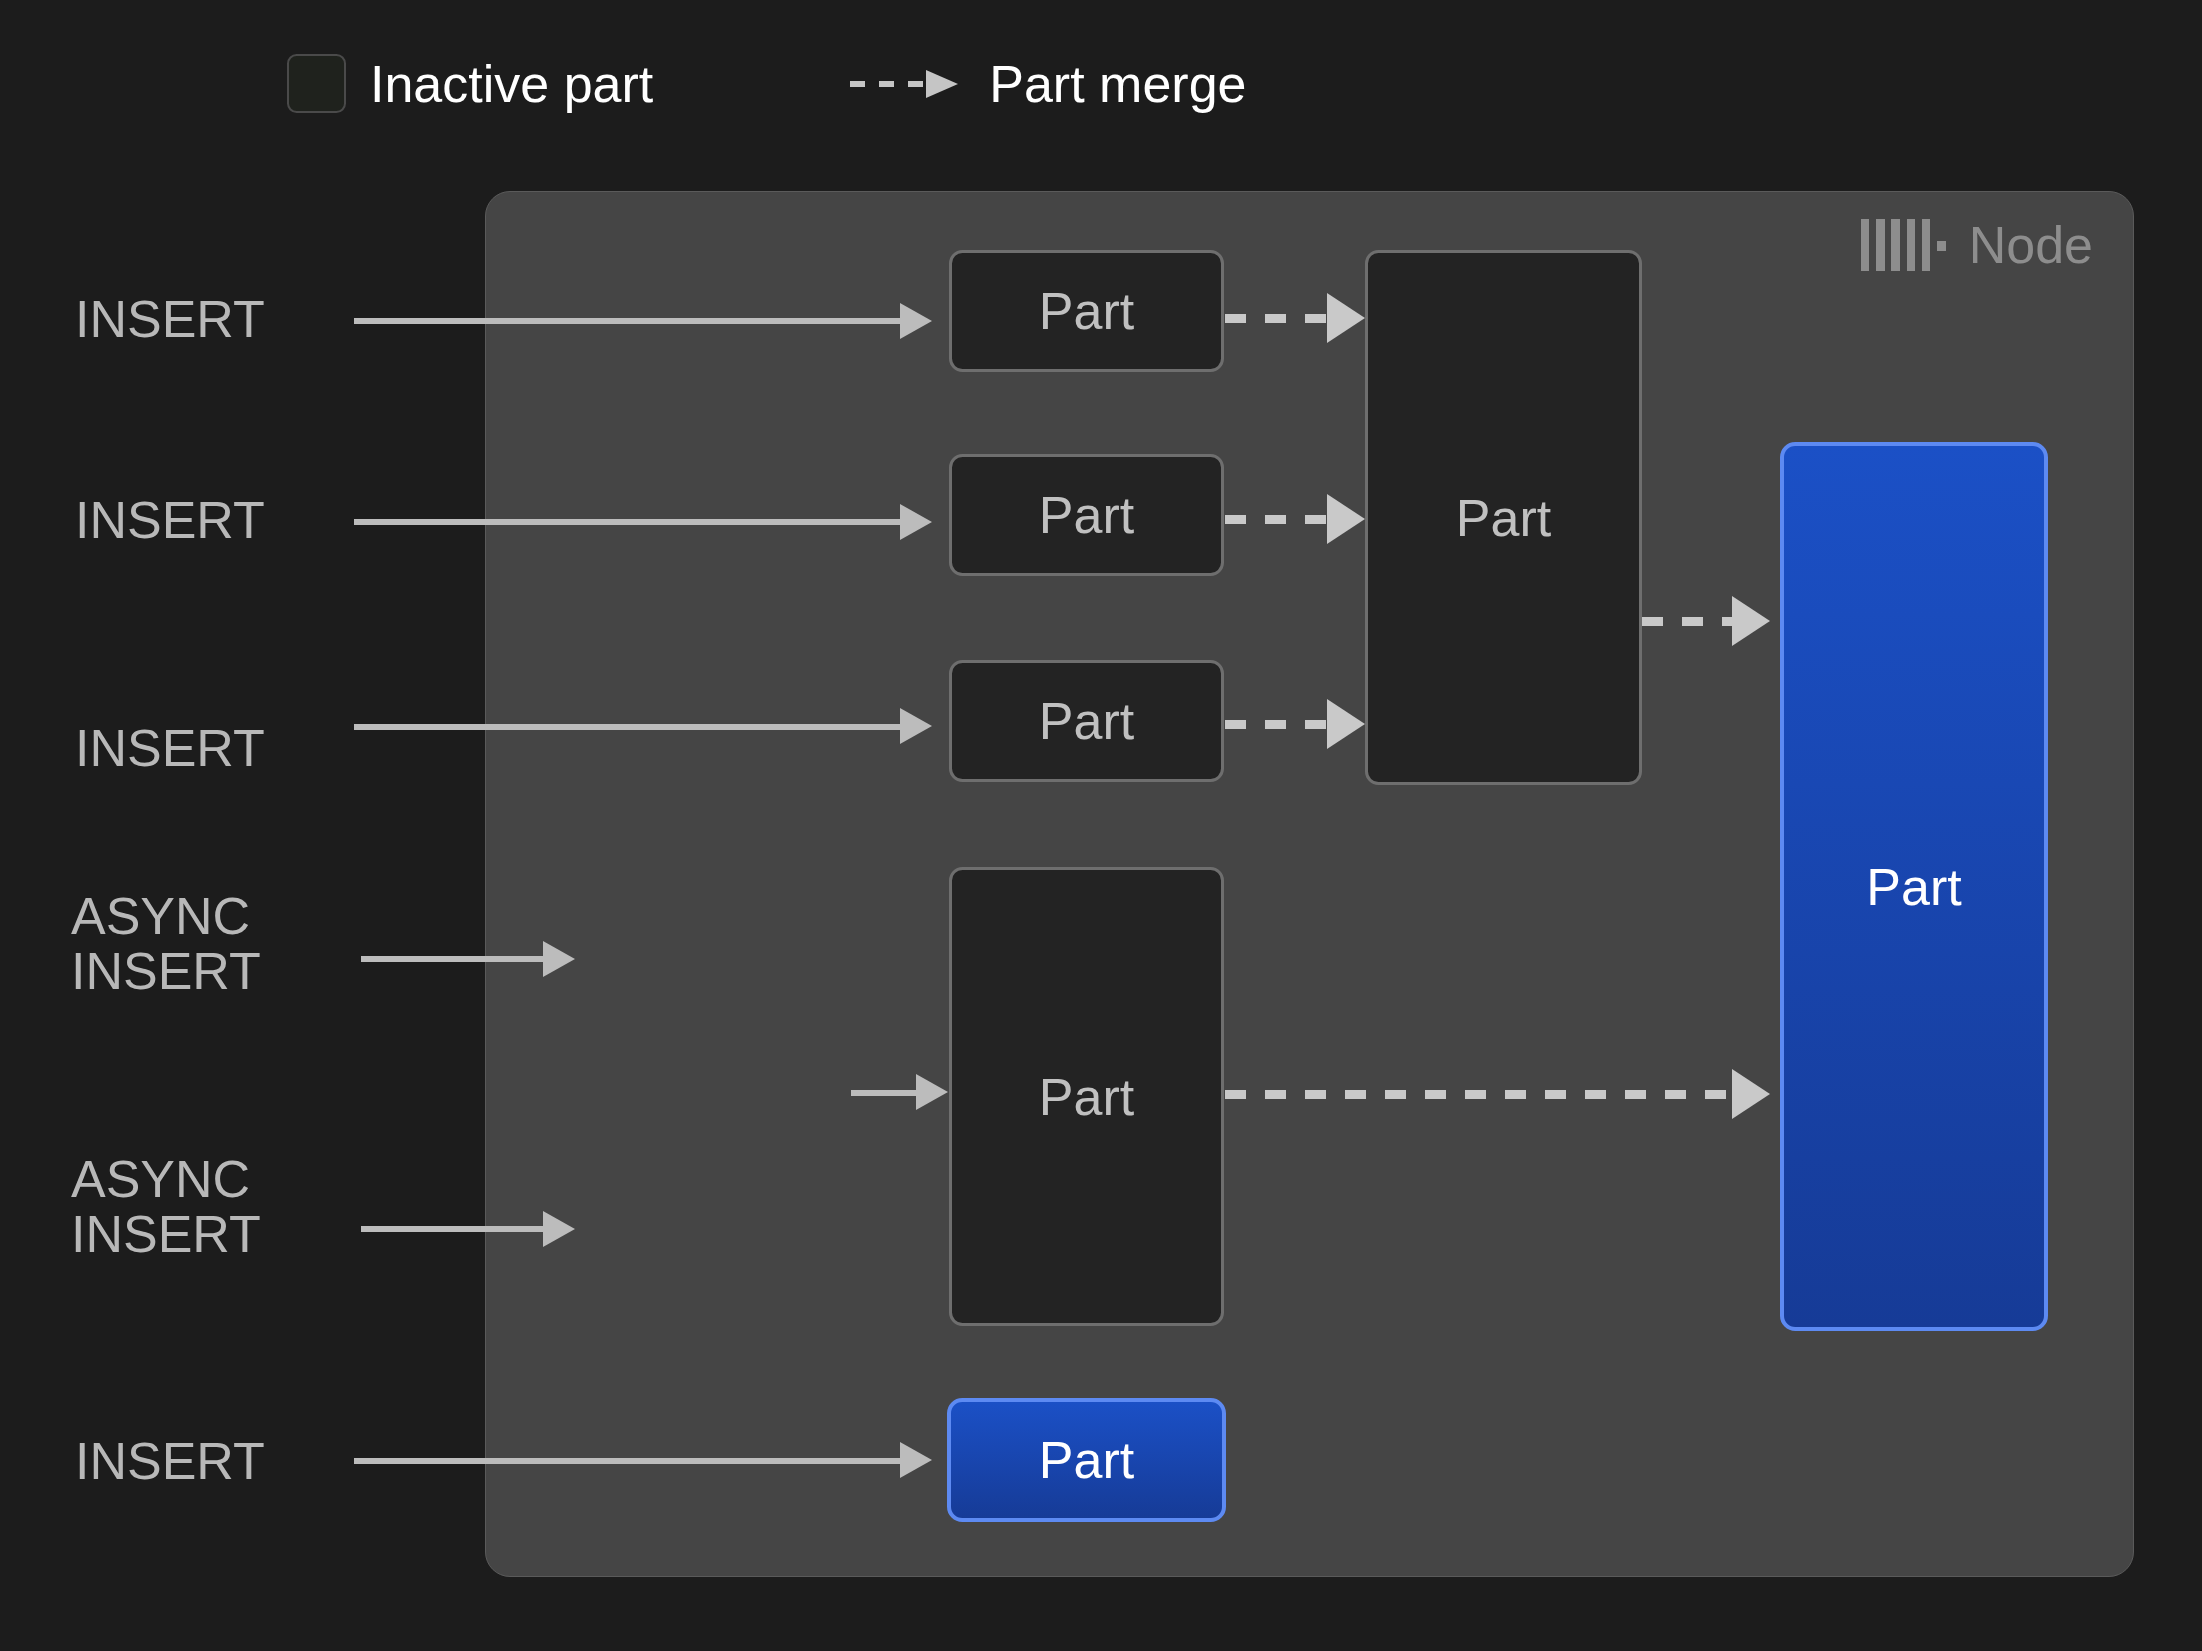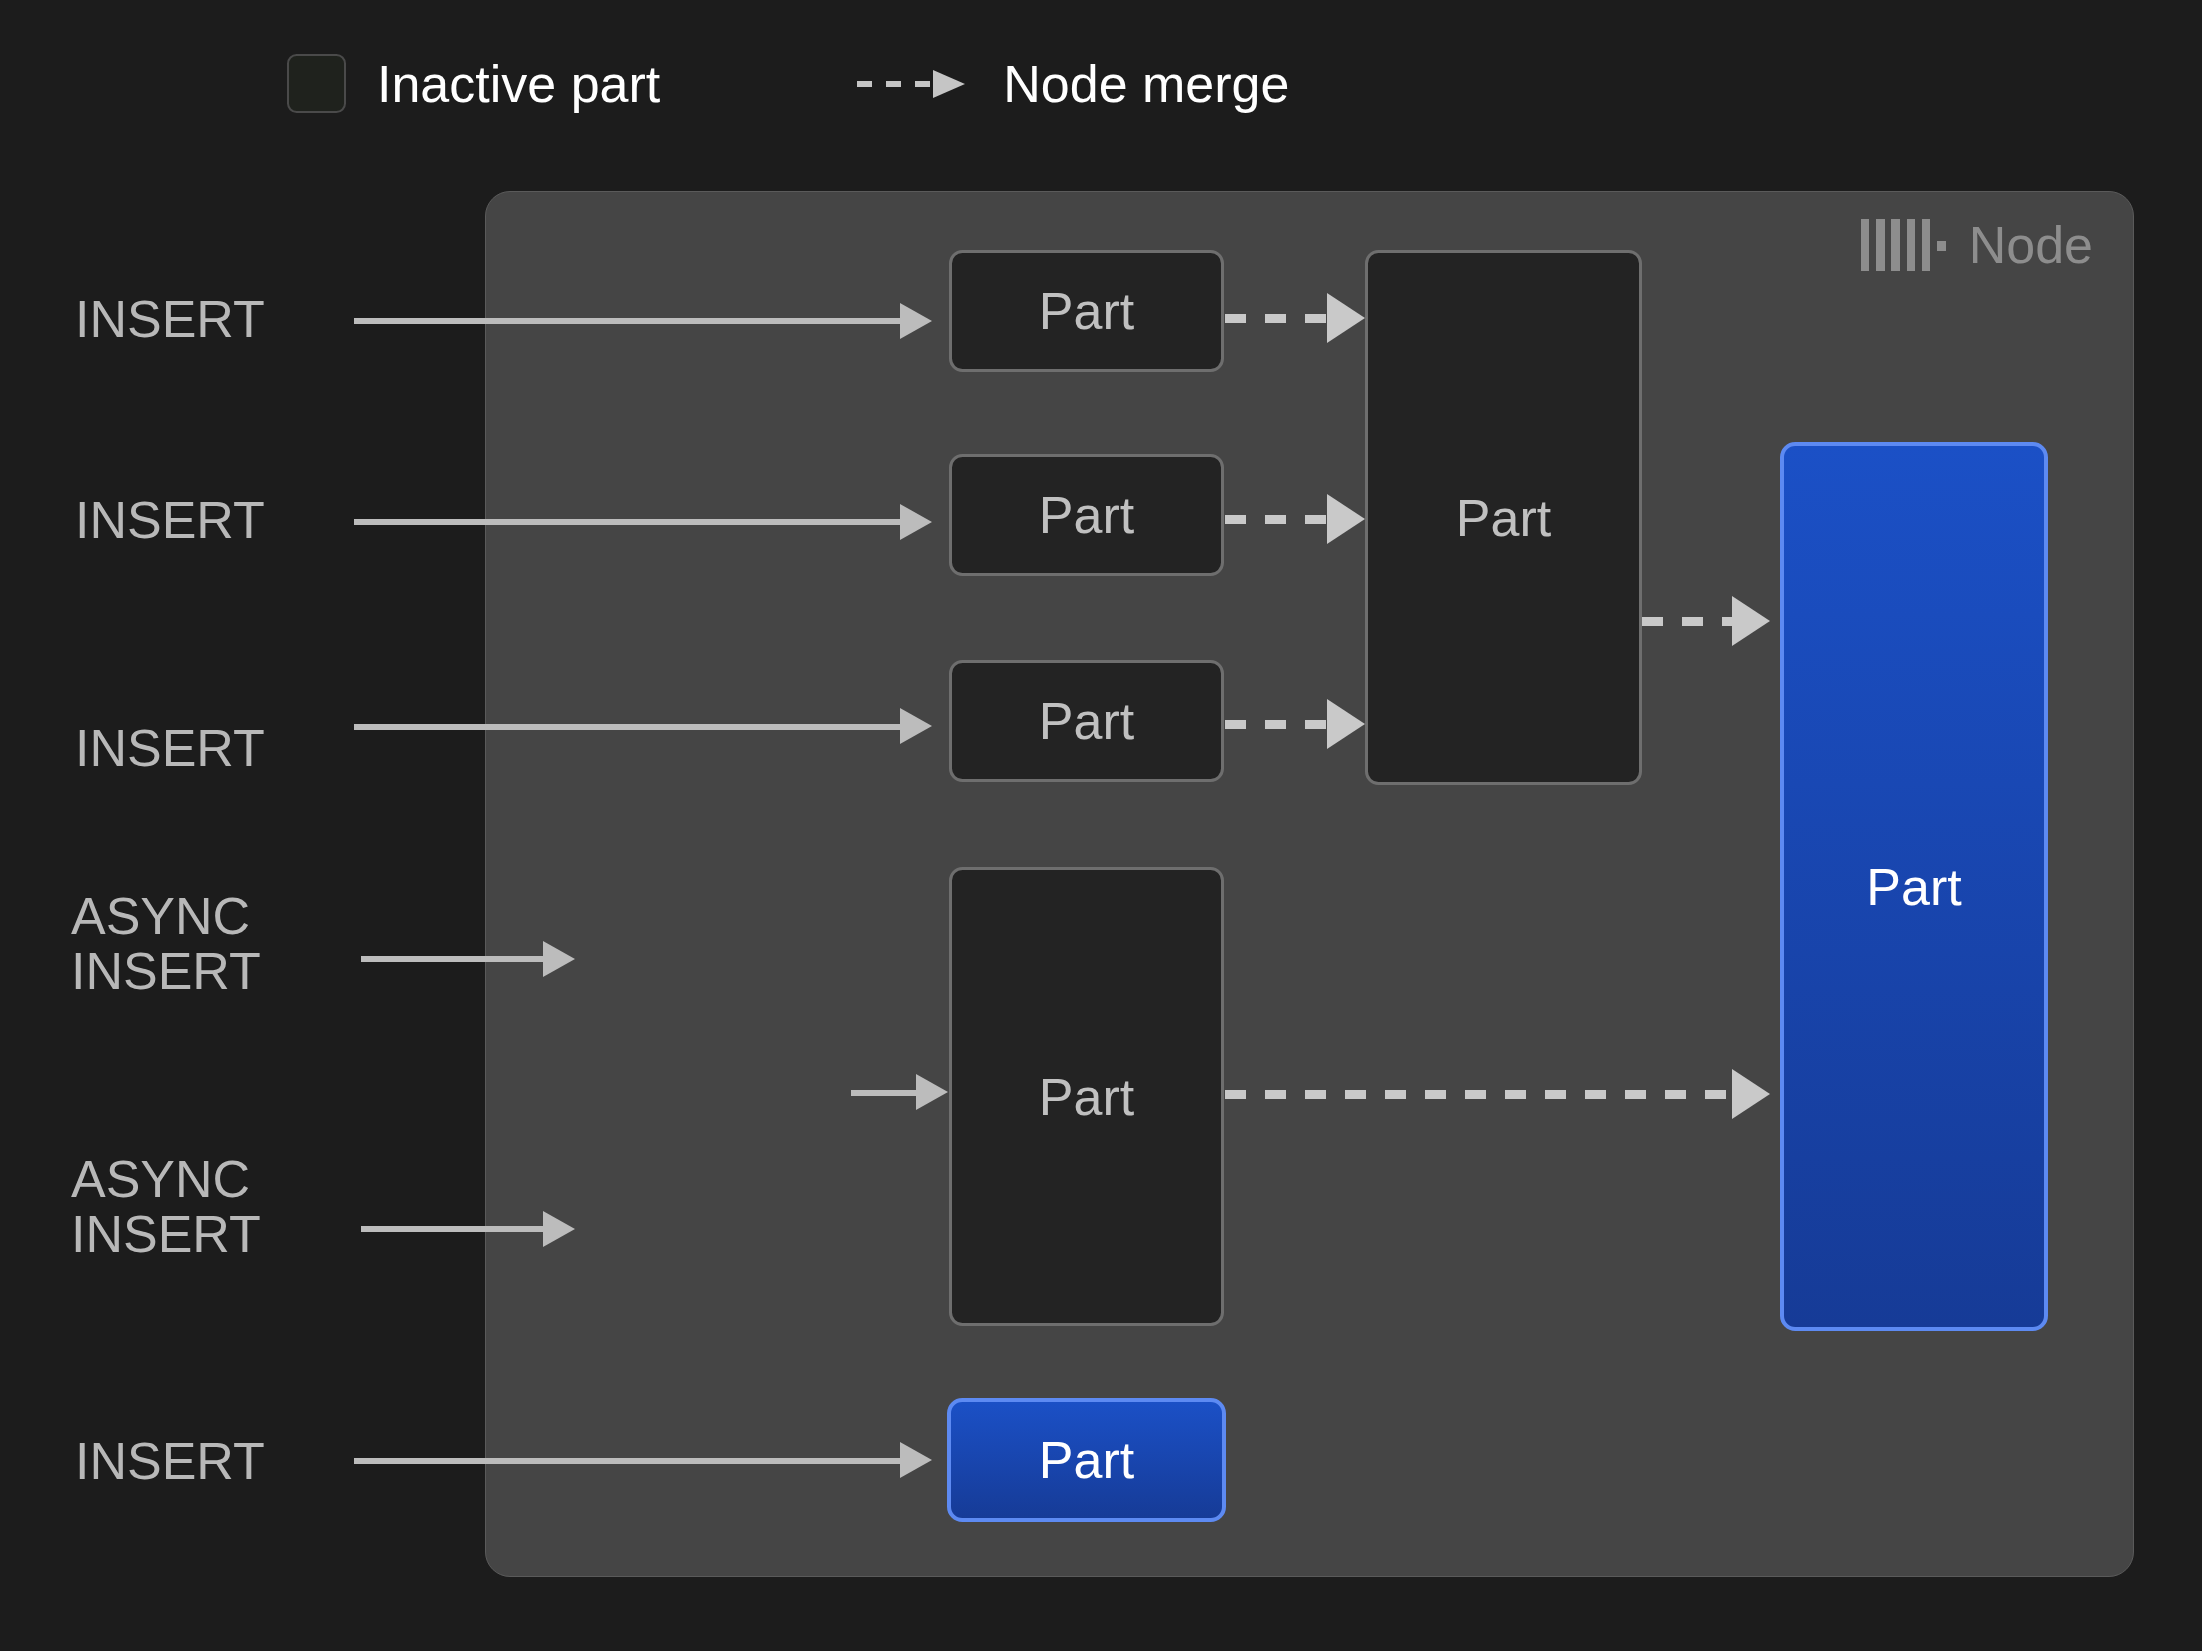--- a/index.html
+++ b/index.html
@@ -40,21 +40,21 @@
     background: #1f221d;
     border: 2.9px solid #4a4a4a;
   }
   .legend-swatch.active {
     background: #1549b5;
     border: 2.9px solid #4a4a4a;
   }
   .legend-label {
     color: #ffffff;
     font-size: 52px;
-    margin-left: 31px;
+    margin-left: 24px;
     white-space: nowrap;
     line-height: 1;
   }
   .legend-gap-a { width: 105px; }
   .legend-gap-b { width: 92px; }
 
   .legend-dash-arrow {
     width: 115px;
     height: 38px;
     position: relative;
@@ -206,21 +206,21 @@
     <span class="legend-gap-a"></span>
 
 
     <span class="legend-gap-b"></span>
 
     <div class="legend-item">
       <span class="legend-dash-arrow">
         <span class="dline"></span>
           <span class="dhead"></span>
       </span>
-      <span class="legend-label">Node merge</span>
+      <span class="legend-label">Part merge</span>
     </div>
 
   </div>
 
   <div id="node-panel">
     <div id="node-badge">
       <span id="node-logo">
         <span class="bar"></span>
           <span class="bar"></span>
           <span class="bar"></span>

